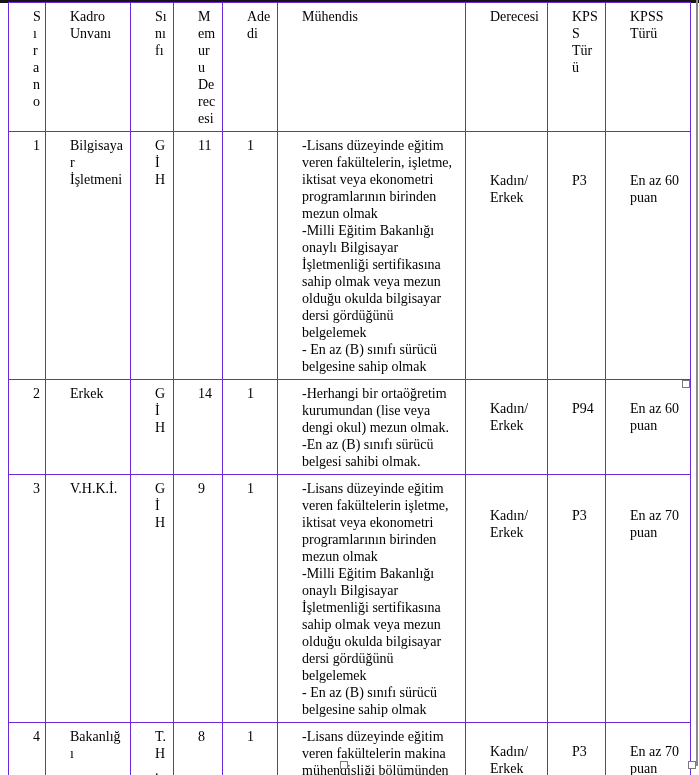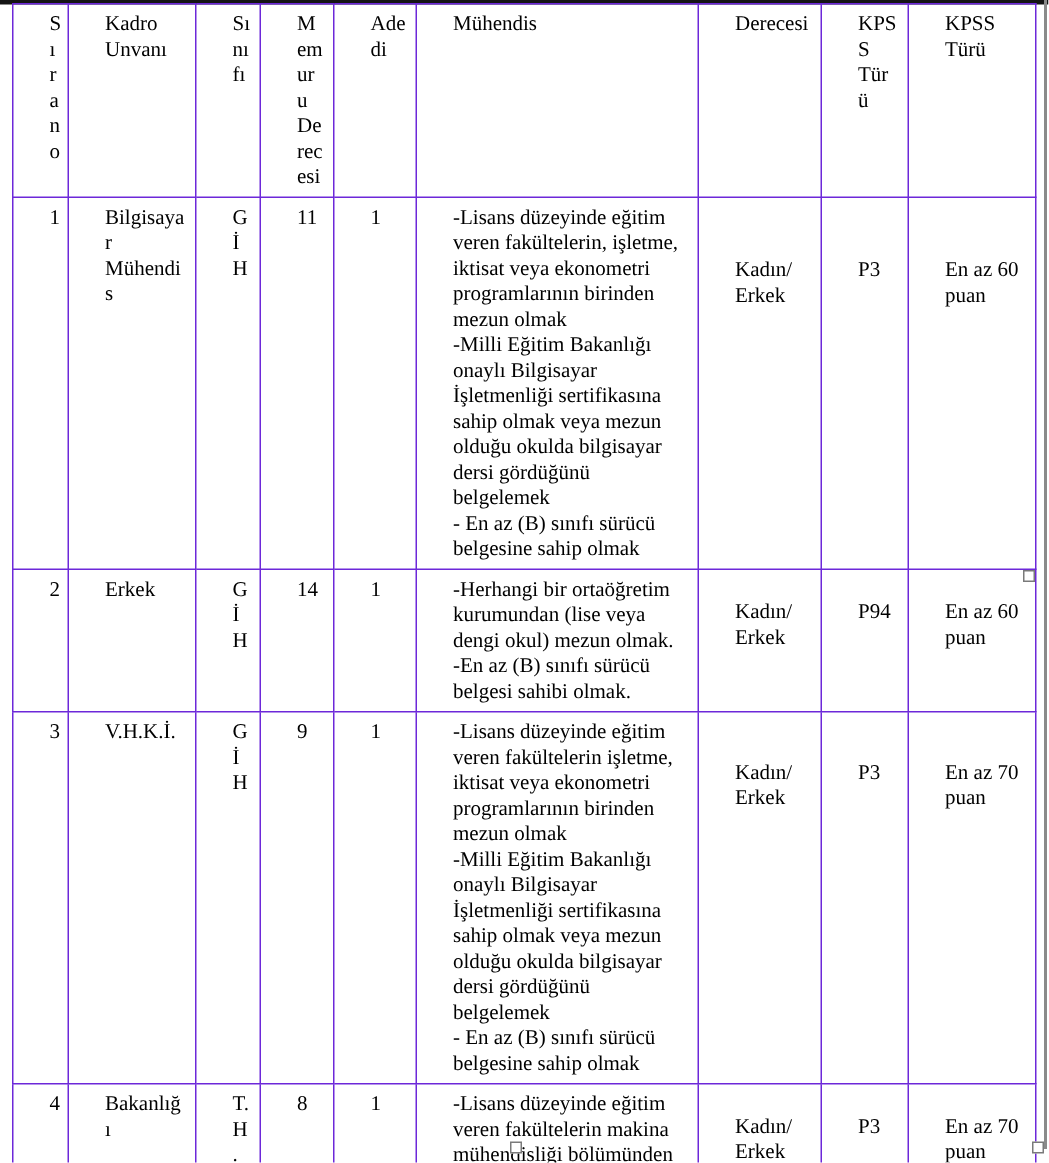--- a/index.html
+++ b/index.html
@@ -82,21 +82,21 @@
       <th>Memuru Derecesi</th>
       <th>Adedi</th>
       <th>Mühendis</th>
       <th>Derecesi</th>
       <th>KPSS Türü</th>
       <th>KPSS Türü</th>
     </tr>
 
     <tr class="r1">
       <td>1</td>
-      <td>Bilgisayar Mühendis</td>
+      <td>Bilgisayar İşletmeni</td>
       <td>GİH</td>
       <td>11</td>
       <td>1</td>
       <td class="qual">-Lisans düzeyinde eğitim veren fakültelerin, işletme, iktisat veya ekonometri programlarının birinden mezun olmak
 -Milli Eğitim Bakanlığı onaylı Bilgisayar İşletmenliği sertifikasına sahip olmak veya mezun olduğu okulda bilgisayar dersi gördüğünü belgelemek
 - En az (B) sınıfı sürücü belgesine sahip olmak</td>
       <td class="meta">Kadın/ Erkek</td>
       <td class="meta">P3</td>
       <td class="meta">En az 60 puan</td>
     </tr>

